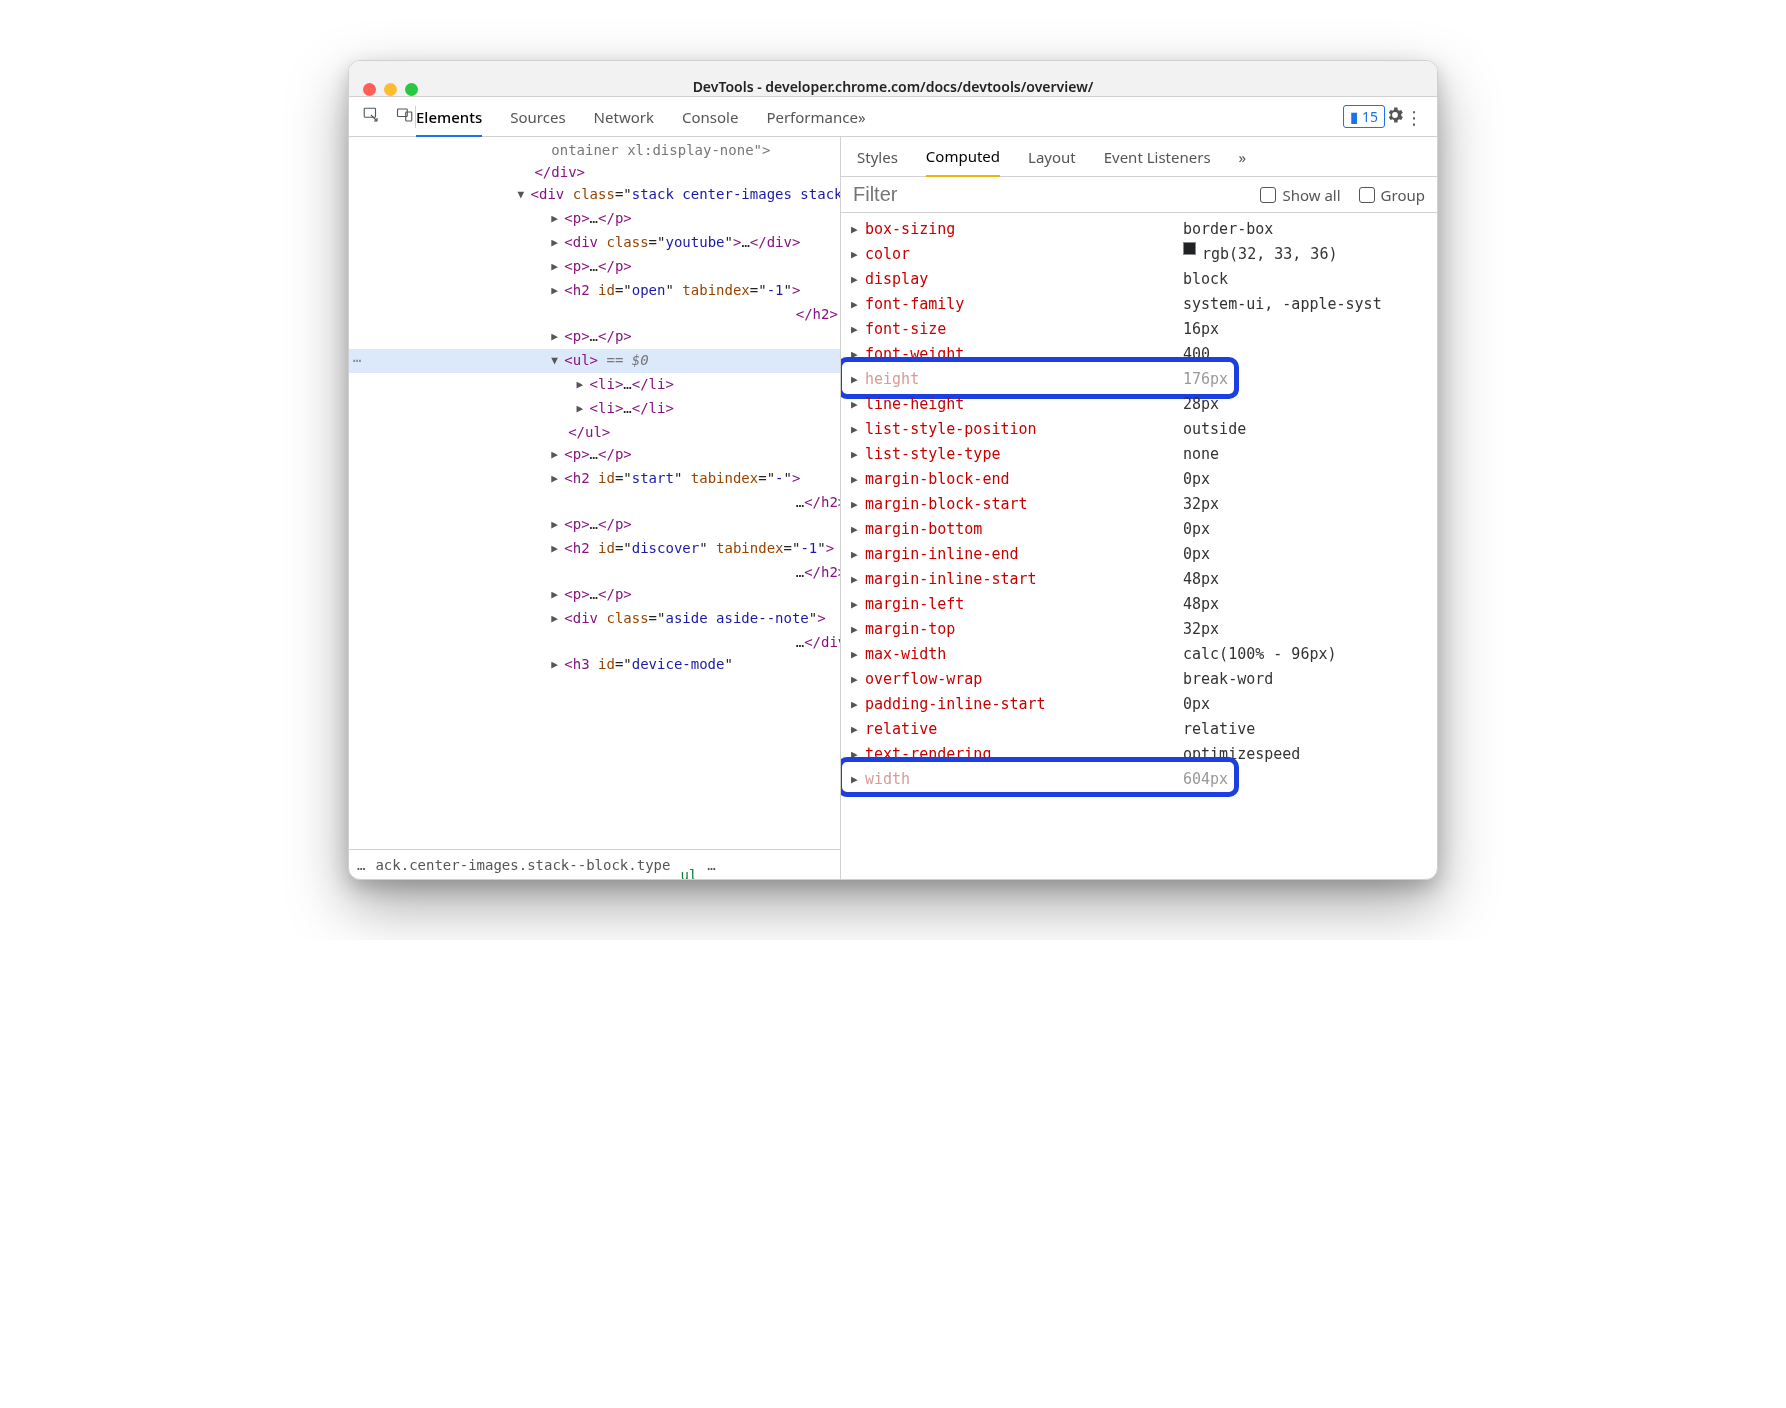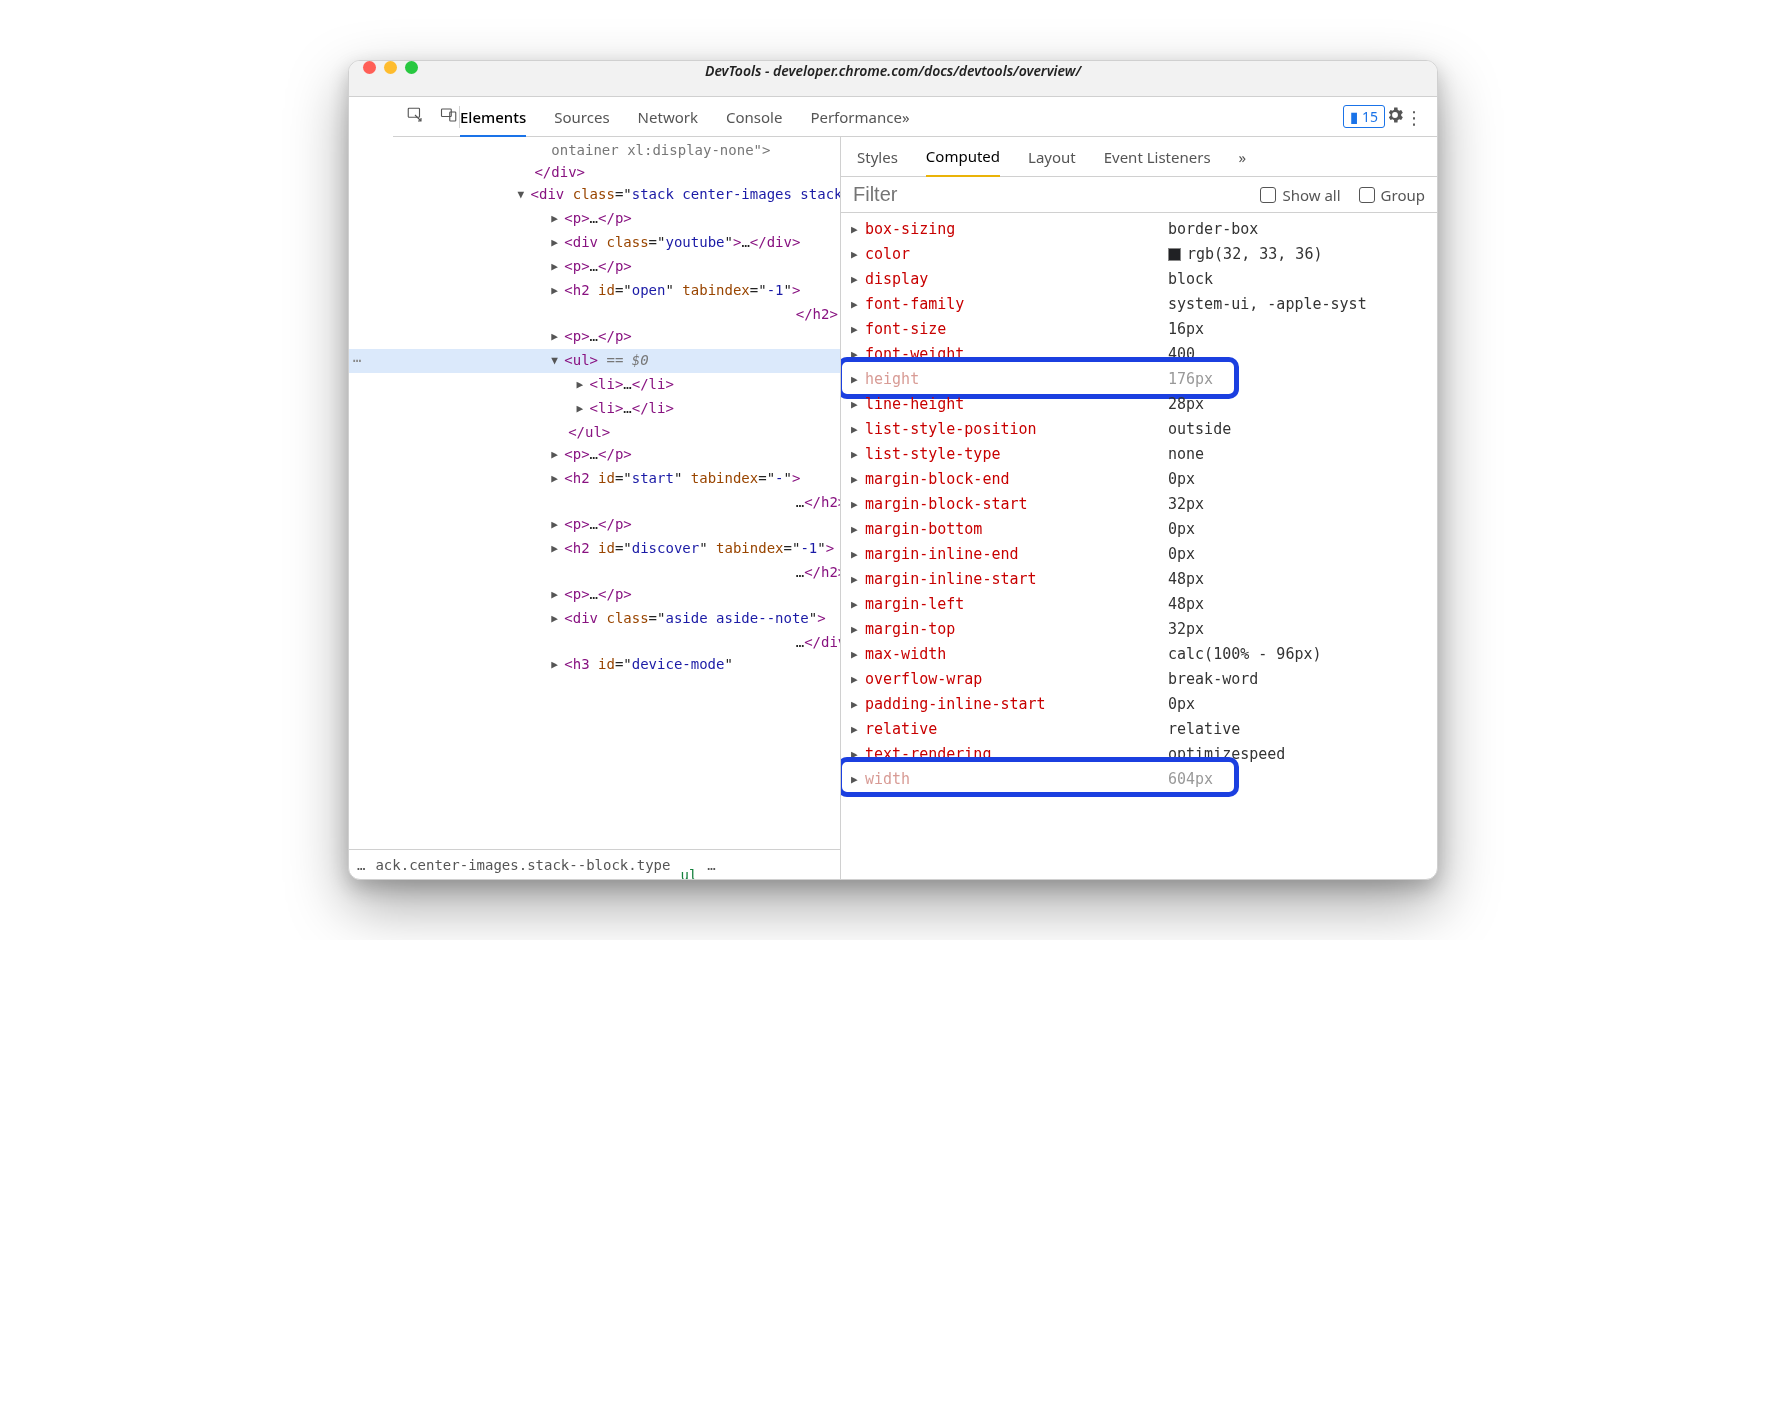--- a/index.html
+++ b/index.html
@@ -19,25 +19,24 @@
     box-shadow: 0 25px 60px rgba(0,0,0,0.35), 0 8px 20px rgba(0,0,0,0.2);
     overflow: hidden;
     display: flex;
     flex-direction: column;
     border: 1px solid #d0d0d0;
   }
   .titlebar {
     height: 36px;
     background: #f2f2f2;
     display: flex;
-    align-items: flex-start;
+    align-items: flex-end;
     padding: 0 14px;
     position: relative;
     border-bottom: 1px solid #d0d0d0;
-    font-style: italic;
   }
   .traffic { display: flex; gap: 8px; }
   .dot { width: 13px; height: 13px; border-radius: 50%; }
   .dot.red { background: #ff5f57; }
   .dot.yellow { background: #febc2e; }
   .dot.green { background: #28c840; }
   .title {
     position: absolute;
     left: 0; right: 0;
     text-align: center;
@@ -48,21 +47,20 @@
   }
   .toolbar {
     height: 40px;
     border-bottom: 1px solid #d0d0d0;
     display: flex;
     align-items: center;
     padding: 0 12px;
     font-size: 15px;
     color: #333;
     gap: 0;
-    margin-left: 44px;
   }
   .tool-icons { display: flex; gap: 14px; align-items: center; }
   .tool-icons svg { width: 20px; height: 18px; stroke: #555; fill: none; stroke-width: 1.5; }
   .tool-divider { width: 1px; height: 22px; background: #d0d0d0; }
   .tab { color: #555; cursor: pointer; }
   .tab.active { color: #000; font-weight: 500; border-bottom: 2px solid #1a73e8; padding-bottom: 8px; margin-bottom: -10px; }
   .spacer { flex: 1; }
   .badge {
     display: flex; align-items: center; gap: 4px;
     border: 1.5px solid #1a73e8; border-radius: 3px;
@@ -113,21 +111,21 @@
   .cbx .box { width:16px; height:16px; border: 1.5px solid #555; border-radius:3px; }
   .props {
     flex: 1; overflow: auto;
     font-family: Menlo, Consolas, monospace; font-size: 15px; line-height: 25px;
     padding: 4px 10px;
   }
   .prop-row { display: flex; align-items: center; position: relative; }
   .prop-row .tw { width: 14px; color: #555; font-size: 11px; display:inline-block; }
   .prop-name { color: #c80000; }
   .prop-name.dim { color: #d89b95; }
-  .prop-val { position: absolute; left: 317px; color: #333; display:flex; align-items:center; gap:6px;}
+  .prop-val { position: absolute; left: 332px; color: #333; display:flex; align-items:flex-start; gap:6px;}
   .prop-val.dim { color: #999; }
   .swatch { width: 13px; height: 13px; background: #202124; display:inline-block; border:1px solid #888;}
   .highlight-box {
     position: absolute; border: 5px solid #1b3fe0; border-radius: 10px;
     pointer-events: none;
   }
 </style>
 </head>
 <body>
 

